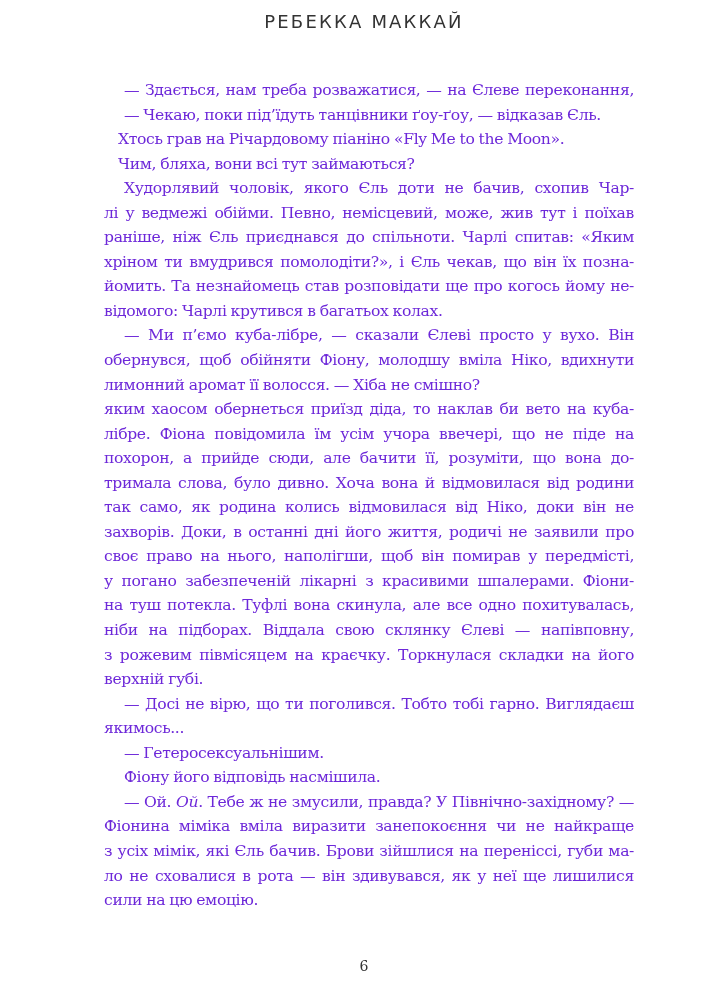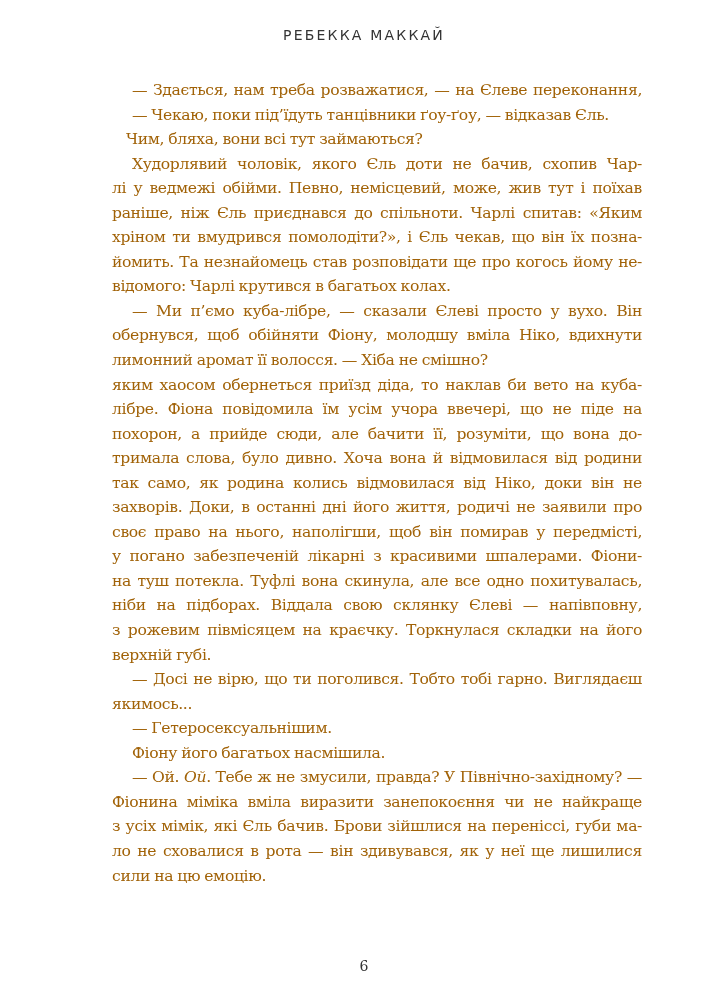--- a/index.html
+++ b/index.html
@@ -9,39 +9,39 @@
     }
     body {
       width: 728px;
       height: 1000px;
       position: relative;
       overflow: hidden;
       color: #262626;
     }
     .running-head {
       position: absolute;
-      top: 27px;
+      top: 11px;
       left: 0;
       width: 728px;
       text-align: center;
       font-family: "DejaVu Sans", sans-serif;
-      font-size: 14px;
+      font-size: 18px;
       letter-spacing: 2.2px;
       color: #333333;
       font-weight: normal;
     }
     .text-block {
       position: absolute;
       top: 78px;
-      left: 112px;
+      left: 104px;
       width: 530px;
       font-family: "DejaVu Serif", serif;
       font-size: 15.6px;
       line-height: 24.55px;
-      color: #a16207;
+      color: #6d28d9;
       letter-spacing: -0.35px;
       word-spacing: -0.5px;
     }
     .line {
       display: block;
       white-space: nowrap;
       text-align: justify;
       text-align-last: justify;
       height: 24.55px;
       overflow: visible;
@@ -71,20 +71,21 @@
     }
   </style>
 </head>
 <body>
 
 <div class="running-head">РЕБЕККА МАККАЙ</div>
 
 <div class="text-block">
   <span class="line indent">— Здається, нам треба розважатися, — на Єлеве переконання,</span>
   <span class="line indent last">— Чекаю, поки під’їдуть танцівники ґоу-ґоу, — відказав Єль.</span>
+  <span class="line indent-small last">Хтось грав на Річардовому піаніно «Fly Me to the Moon».</span>
   <span class="line indent-small last">Чим, бляха, вони всі тут займаються?</span>
   <span class="line indent">Худорлявий чоловік, якого Єль доти не бачив, схопив Чар-</span>
   <span class="line">лі у ведмежі обійми. Певно, немісцевий, може, жив тут і поїхав</span>
   <span class="line">раніше, ніж Єль приєднався до спільноти. Чарлі спитав: «Яким</span>
   <span class="line">хріном ти вмудрився помолодіти?», і Єль чекав, що він їх позна-</span>
   <span class="line">йомить. Та незнайомець став розповідати ще про когось йому не-</span>
   <span class="line last">відомого: Чарлі крутився в багатьох колах.</span>
   <span class="line indent">— Ми п’ємо куба-лібре, — сказали Єлеві просто у вухо. Він</span>
   <span class="line">обернувся, щоб обійняти Фіону, молодшу вміла Ніко, вдихнути</span>
   <span class="line last">лимонний аромат її волосся. — Хіба не смішно?</span>
@@ -96,21 +97,21 @@
   <span class="line">захворів. Доки, в останні дні його життя, родичі не заявили про</span>
   <span class="line">своє право на нього, наполігши, щоб він помирав у передмісті,</span>
   <span class="line">у погано забезпеченій лікарні з красивими шпалерами. Фіони-</span>
   <span class="line">на туш потекла. Туфлі вона скинула, але все одно похитувалась,</span>
   <span class="line">ніби на підборах. Віддала свою склянку Єлеві — напівповну,</span>
   <span class="line">з рожевим півмісяцем на краєчку. Торкнулася складки на його</span>
   <span class="line last">верхній губі.</span>
   <span class="line indent">— Досі не вірю, що ти поголився. Тобто тобі гарно. Виглядаєш</span>
   <span class="line last">якимось...</span>
   <span class="line indent last">— Гетеросексуальнішим.</span>
-  <span class="line indent last">Фіону його багатьох насмішила.</span>
+  <span class="line indent last">Фіону його відповідь насмішила.</span>
   <span class="line indent"><span>— Ой. </span><em>Ой</em><span>. Тебе ж не змусили, правда? У Північно-західному? —</span></span>
   <span class="line">Фіонина міміка вміла виразити занепокоєння чи не найкраще</span>
   <span class="line">з усіх мімік, які Єль бачив. Брови зійшлися на переніссі, губи ма-</span>
   <span class="line">ло не сховалися в рота — він здивувався, як у неї ще лишилися</span>
   <span class="line last">сили на цю емоцію.</span>
 </div>
 
 <div class="page-number">6</div>
 
 </body></html>

